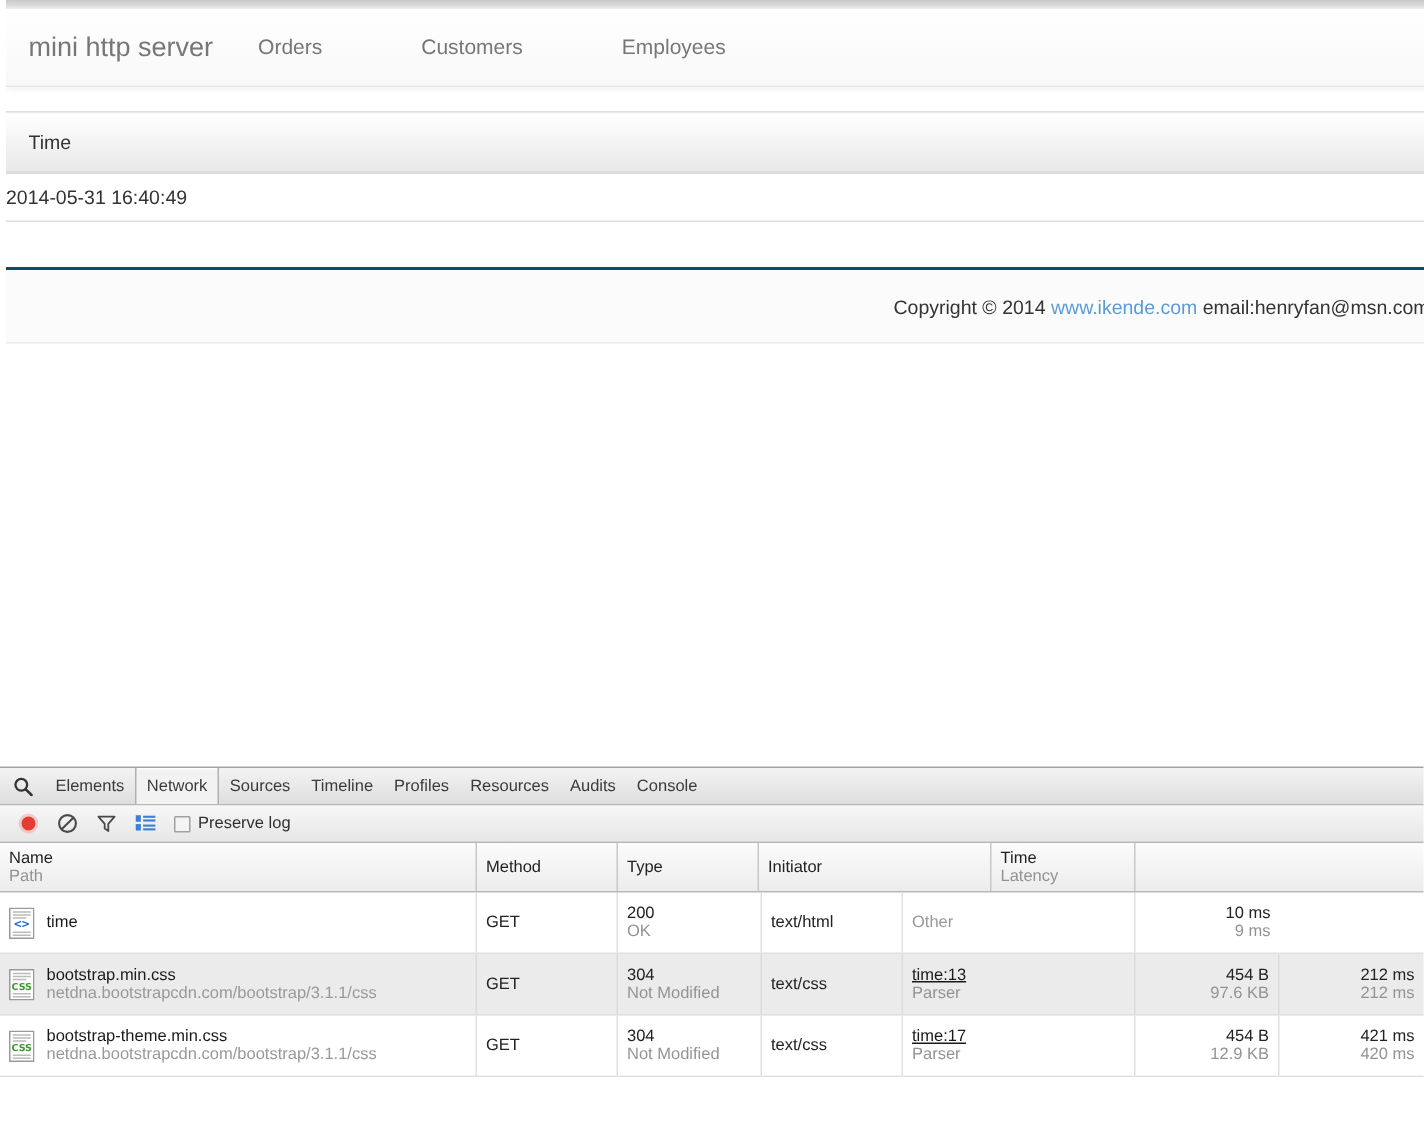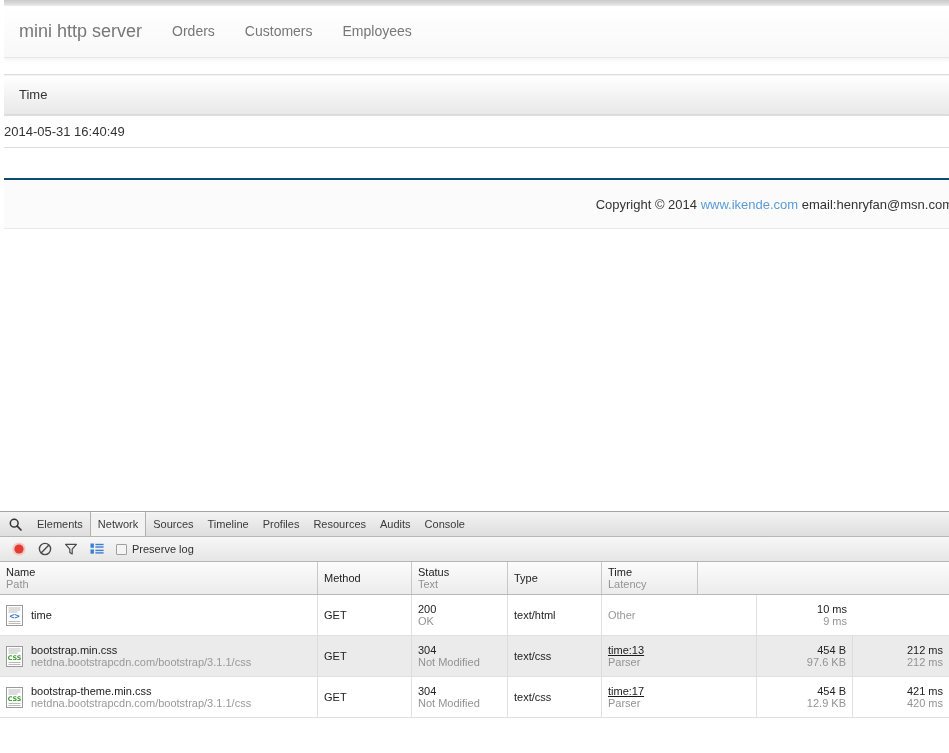--- a/index.html
+++ b/index.html
@@ -33,21 +33,21 @@
     padding-left: 15px;
   }
   .navbar-brand {
     font-size: 18px;
     color: #777777;
     padding: 0 15px 0 0;
     line-height: 51px;
     white-space: nowrap;
     text-decoration: none;
   }
-  .nav-links { display: flex; align-items: center; }
+  .nav-links { display: flex; align-items: center; gap: 36px; }
   .nav-link {
     font-size: 14px;
     color: #777777;
     line-height: 51px;
     padding: 0 15px;
     text-decoration: none;
     white-space: nowrap;
   }
 
   
@@ -308,26 +308,25 @@
   <div class="net-grid">
 
     <div class="net-row net-head">
       <div class="net-cell c-name">
         <span>Name</span>
         <span class="sub">Path</span>
       </div>
       <div class="net-cell c-method">
         <span>Method</span>
       </div>
-      <div class="net-cell c-status">
-        <span>Status</span>
-        <span class="sub">Text</span>
-      </div>
       <div class="net-cell c-type">
         <span>Type</span>
+      </div>
+      <div class="net-cell c-initiator">
+        <span>Initiator</span>
       </div>
       <div class="net-cell c-time" style="align-items:flex-start;">
         <span>Time</span>
         <span class="sub">Latency</span>
       </div>
     </div>
 
     <div class="net-row">
       <div class="net-cell c-name">
         <div class="name-wrap">

